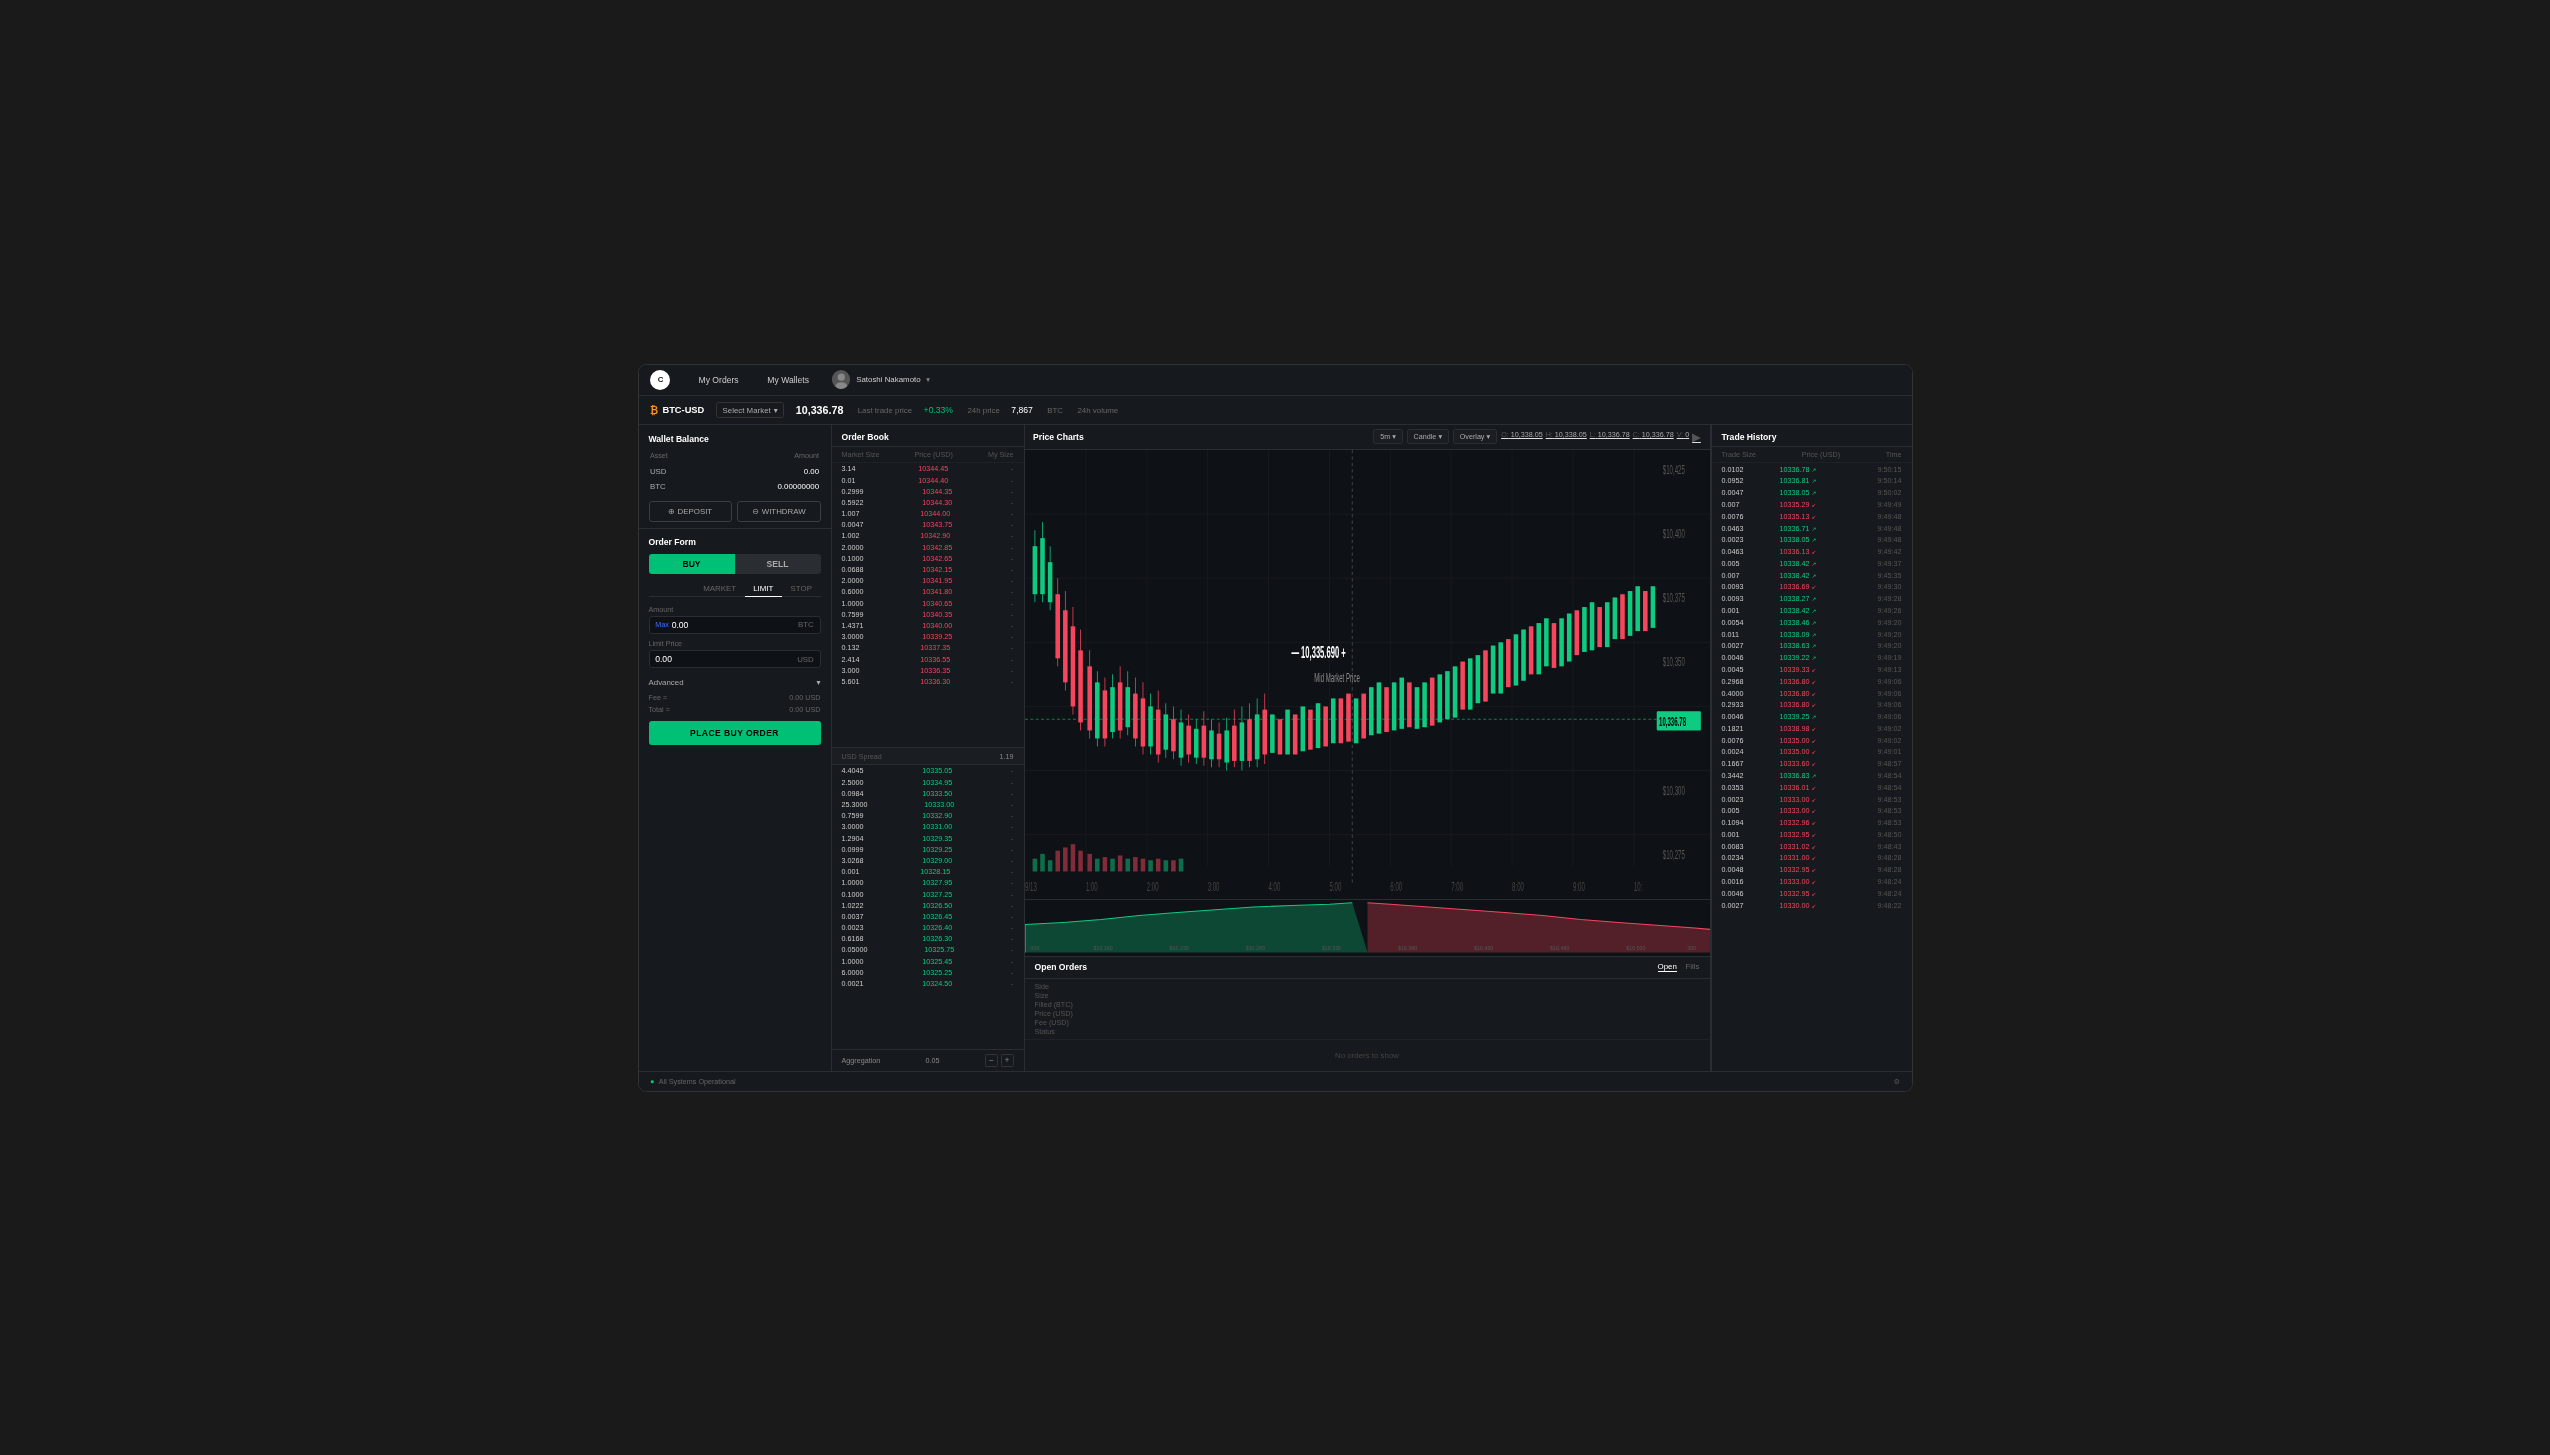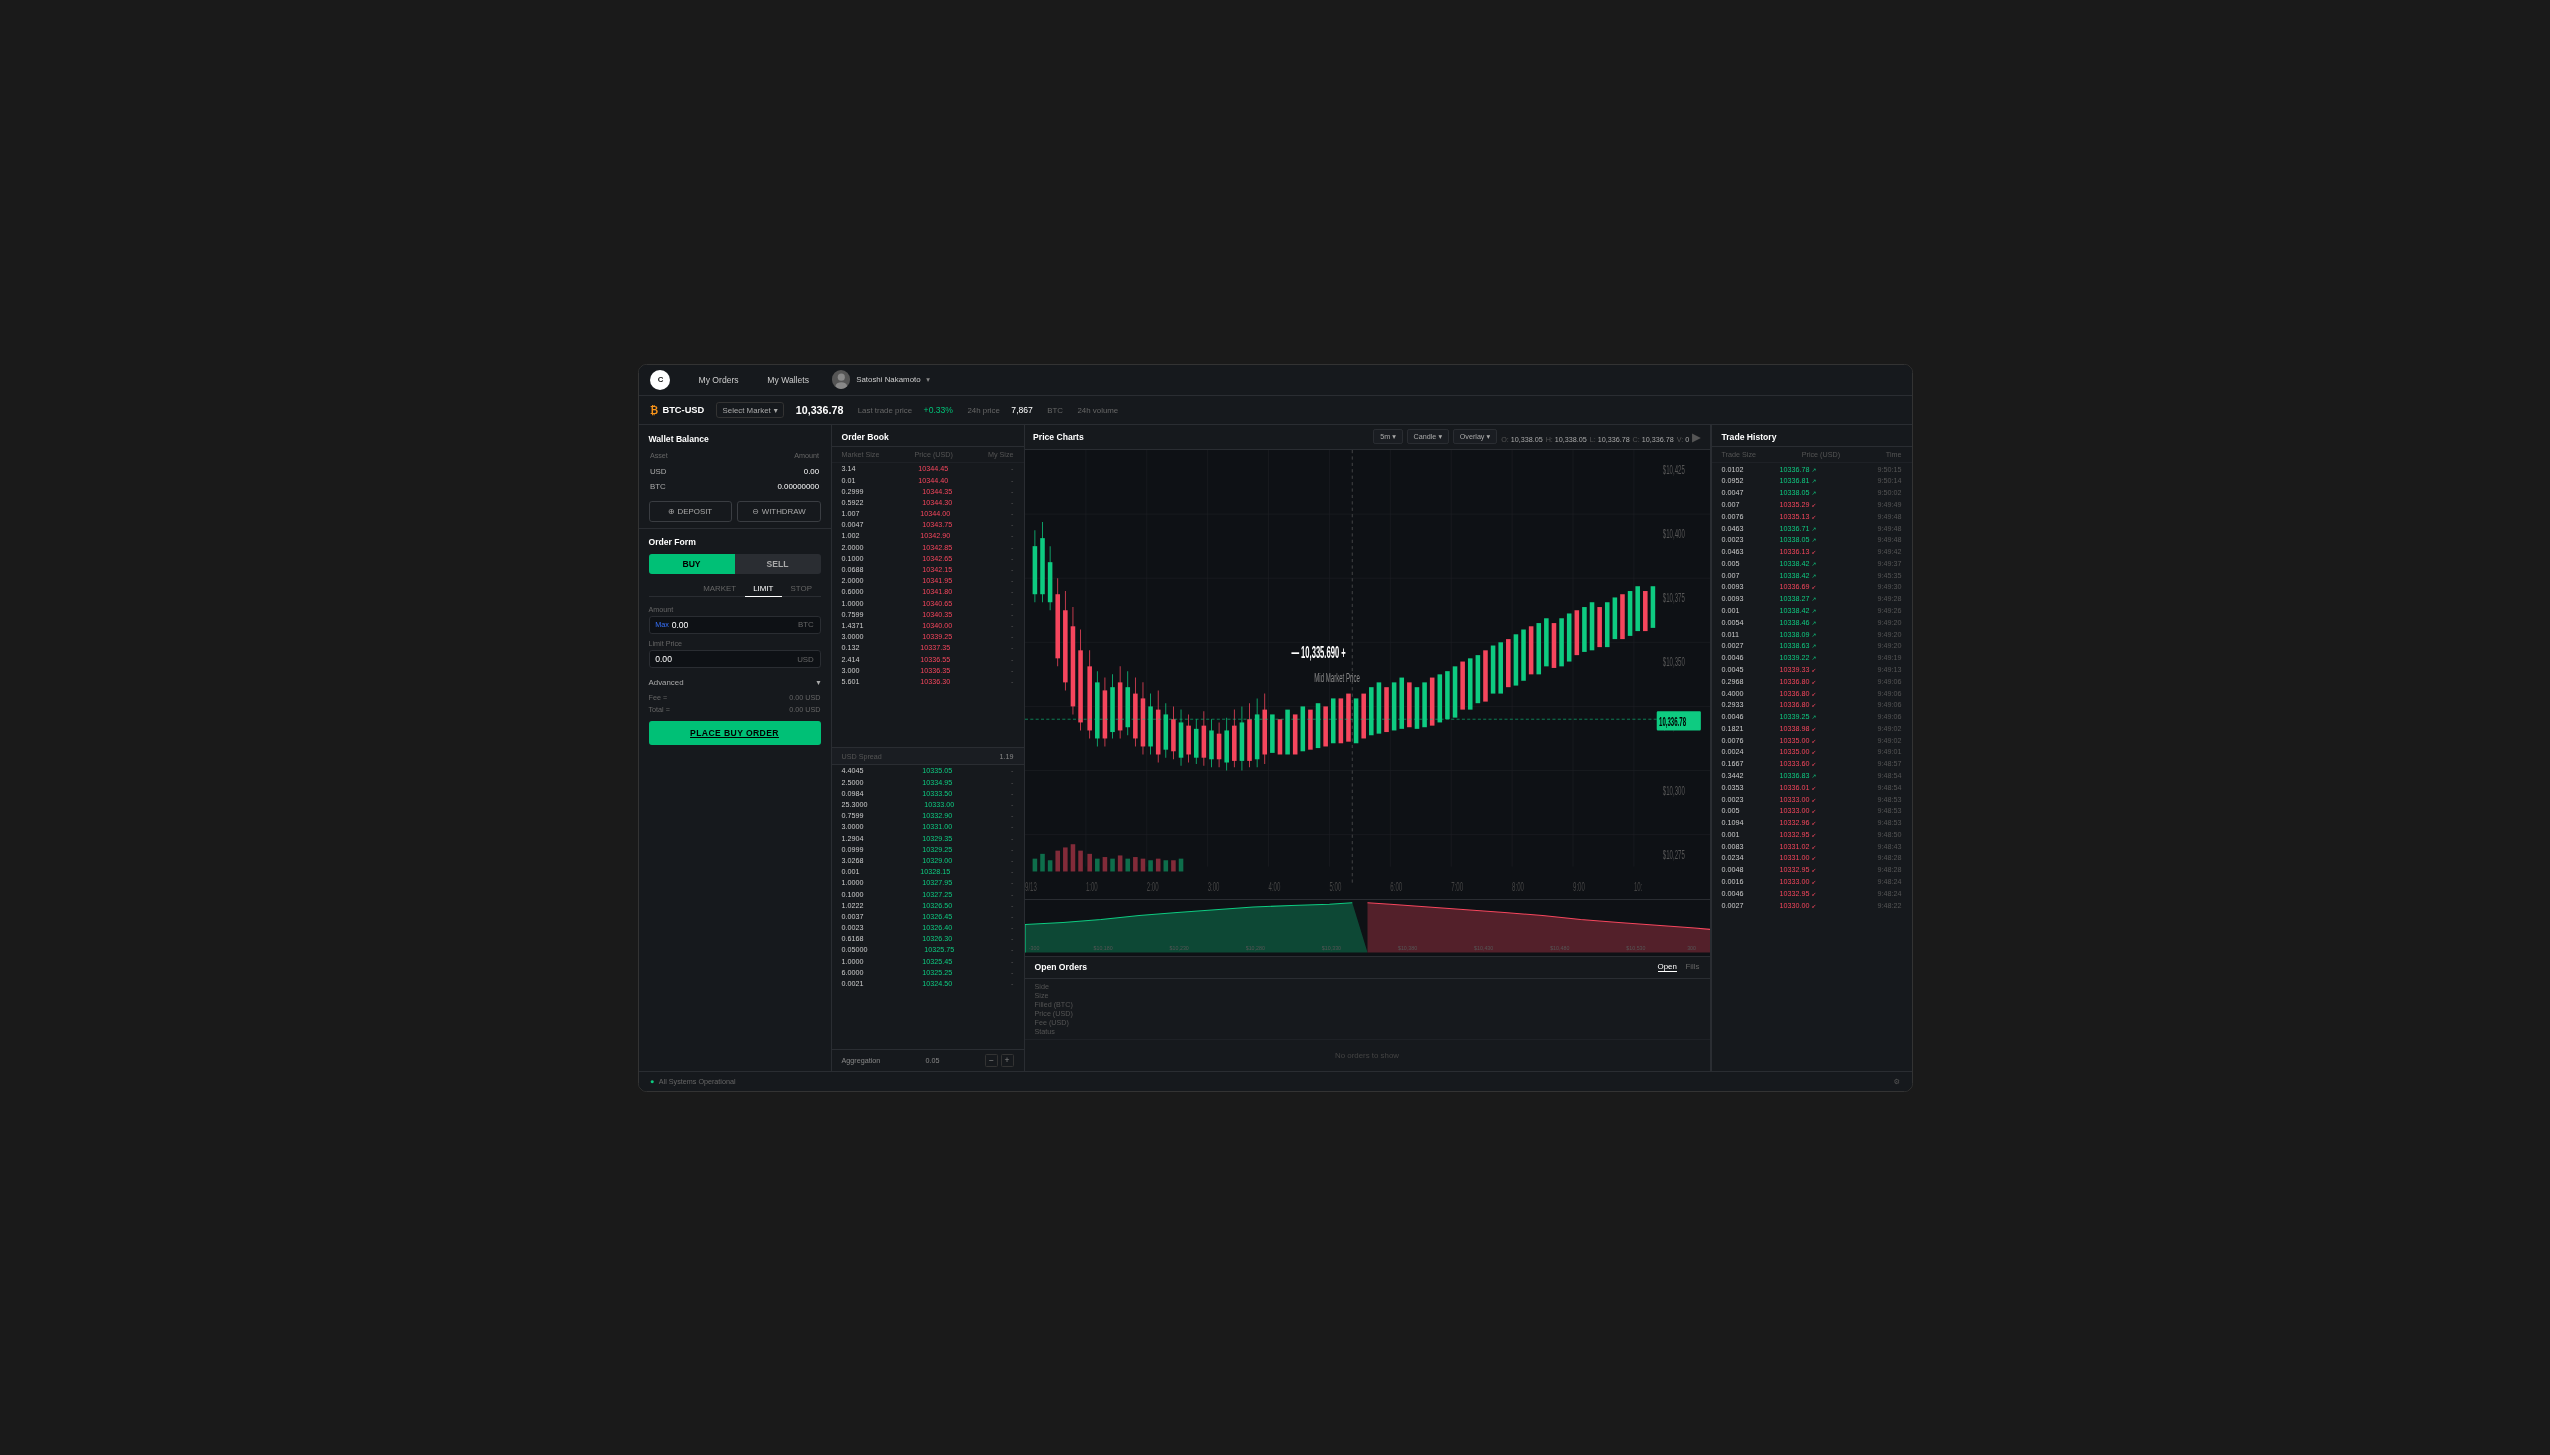--- a/index.html
+++ b/index.html
@@ -217,21 +217,20 @@
     .fee-row {
       display: flex; justify-content: space-between;
       padding: 1.4px 0; color: #666; font-size: 7.2px;
     }
     .place-order-btn {
       width: 100%; padding: 7.2px 0;
       background: #00c076; color: #000;
       border: none; border-radius: 2.9px; cursor: pointer;
       font-weight: 700; font-size: 8.6px; margin-top: 5.7px;
       letter-spacing: 0.4px;
-      text-decoration: underline;
     }
 
     
     .center-panel {
       flex: 1;
       display: flex; flex-direction: column;
       overflow: hidden;
     }
 
     
@@ -766,21 +765,21 @@
                 <span>▾</span>
               </div>
               <div class="chart-ctrl-btn">
                 <span>Candle</span>
                 <span>▾</span>
               </div>
               <div class="chart-ctrl-btn">
                 <span>Overlay</span>
                 <span>▾</span>
               </div>
-              <div style="margin-left:auto;display:flex;gap:2.9px;align-items:flex-end;">
+              <div style="margin-left:auto;display:flex;gap:2.9px;align-items:flex-start;text-decoration:underline;">
                 <span style="color:#555;font-size:7.2px;">
                   <span>O:</span>
                   <span style="color:#aaa">10,338.05</span>
                 </span>
                 <span style="color:#555;font-size:7.2px;">
                   <span>H:</span>
                   <span style="color:#aaa">10,338.05</span>
                 </span>
                 <span style="color:#555;font-size:7.2px;">
                   <span>L:</span>

